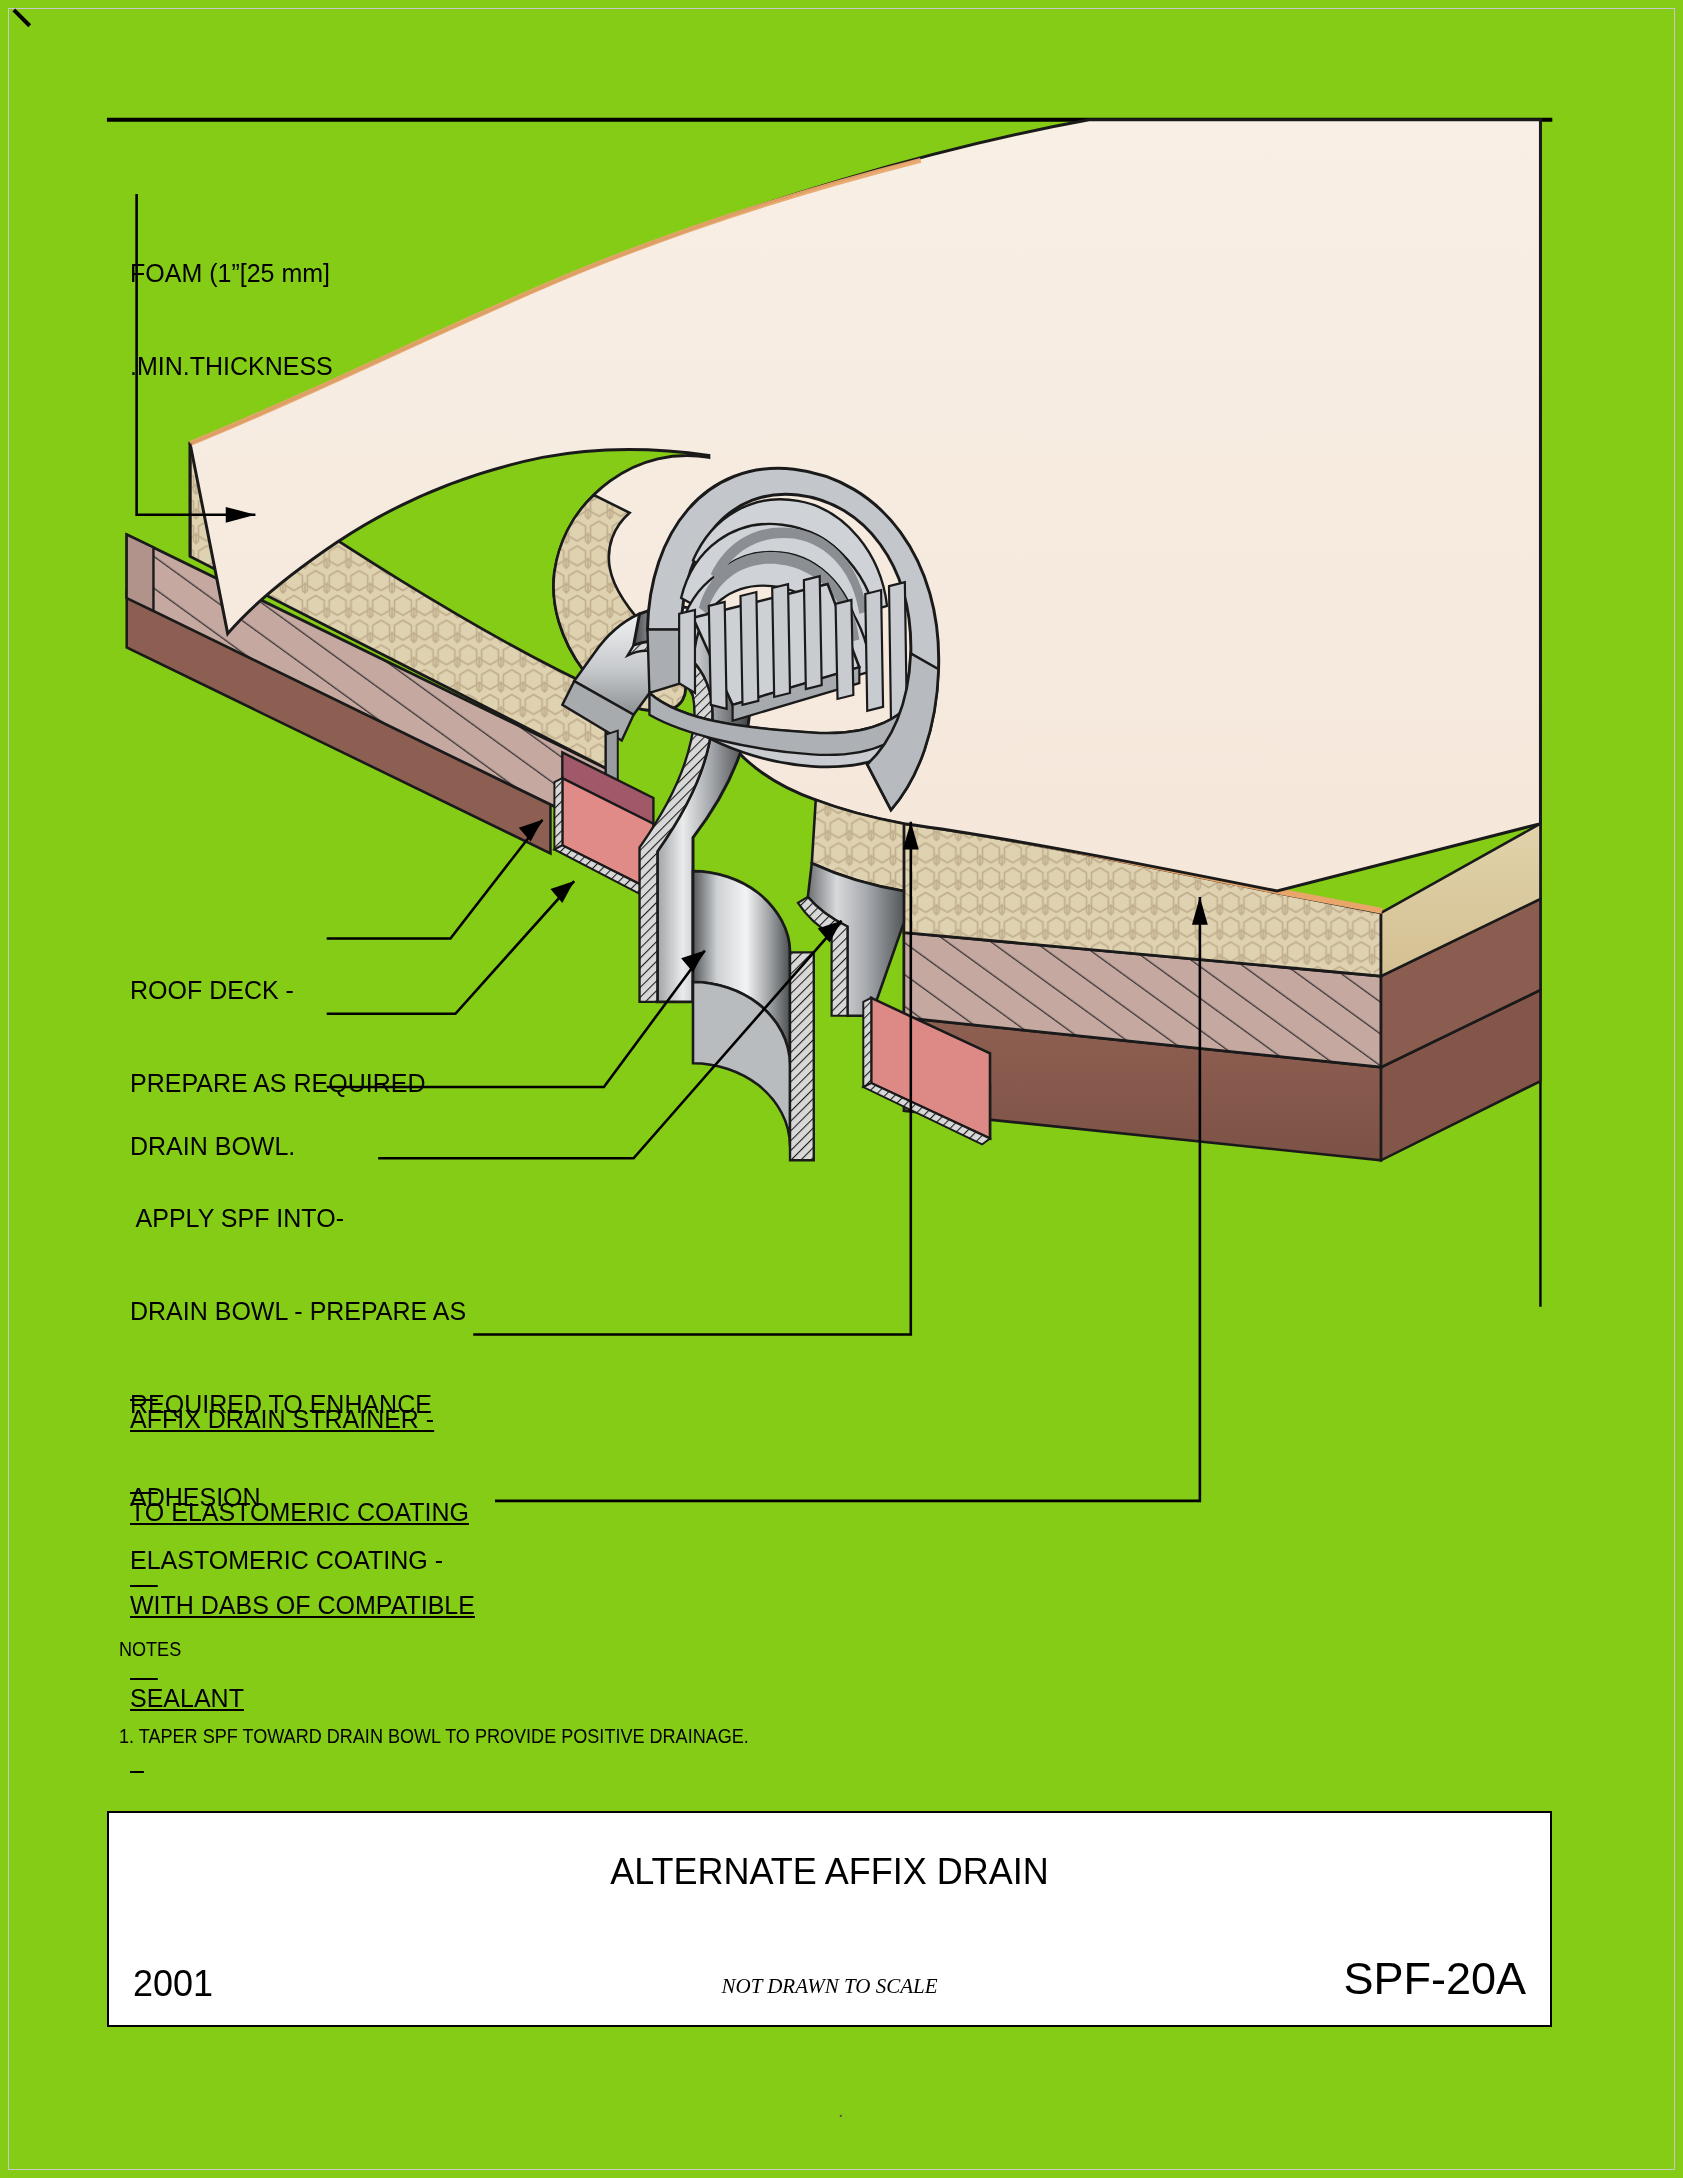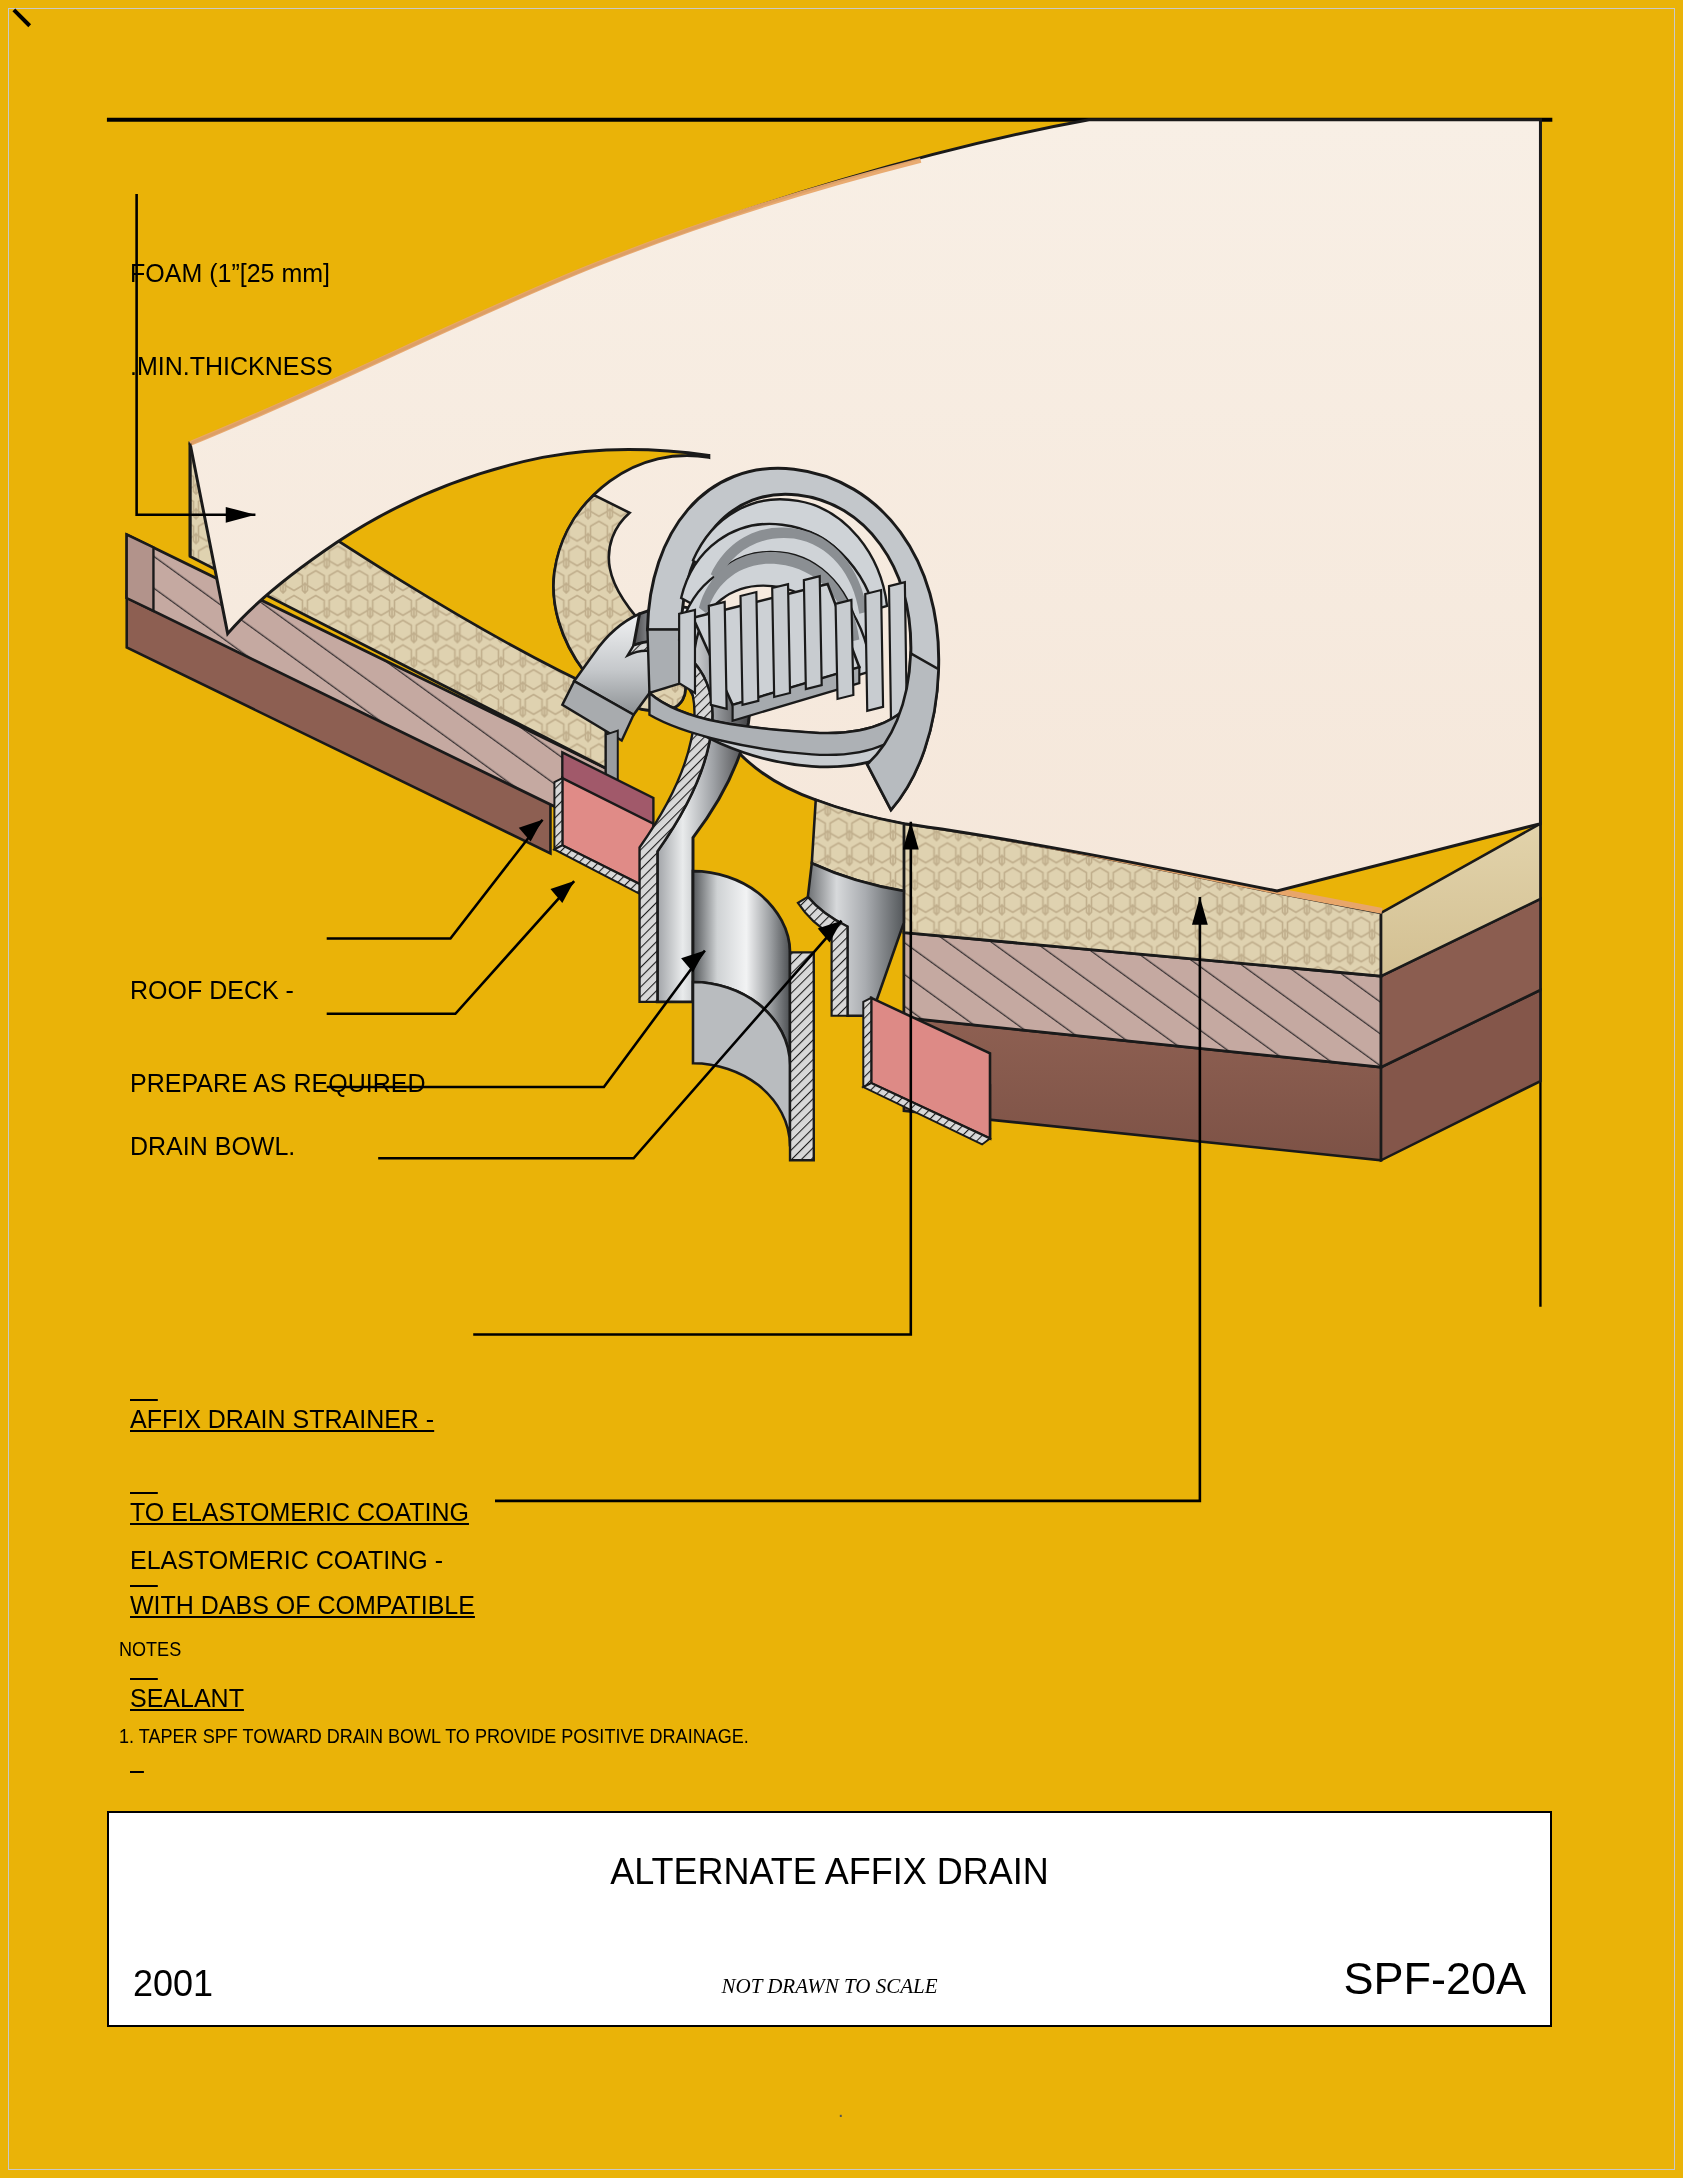--- a/index.html
+++ b/index.html
@@ -8,21 +8,21 @@
     padding: 0;
     background: #ffffff;
   }
   body {
     font-family: "Liberation Sans", sans-serif;
   }
   #page {
     position: relative;
     width: 1683px;
     height: 2178px;
-    background: #eab308;
+    background: #84cc16;
     overflow: hidden;
   }
   #sheet-border {
     position: absolute;
     left: 8px;
     top: 8px;
     width: 1667px;
     height: 2162px;
     border: 1px solid #c9c9c9;
     box-sizing: border-box;
@@ -366,20 +366,26 @@
   <div class="lbl" style="left:130px; top:913px;">
     <div>ROOF DECK -</div>
     <div>PREPARE AS REQUIRED</div>
   </div>
 
 
   <div class="lbl" style="left:130px; top:1069px;">
     <div>DRAIN BOWL.</div>
   </div>
 
+  <div class="lbl" style="left:130px; top:1141px;">
+    <div> APPLY SPF INTO-</div>
+    <div>DRAIN BOWL - PREPARE AS</div>
+    <div>REQUIRED TO ENHANCE</div>
+    <div>ADHESION</div>
+  </div>
 
   <div class="lbl" style="left:130px; top:1342px;text-decoration:underline;">
     <div>AFFIX DRAIN STRAINER -</div>
     <div>TO ELASTOMERIC COATING</div>
     <div>WITH DABS OF COMPATIBLE</div>
     <div>SEALANT</div>
   </div>
 
   <div class="lbl" style="left:130px; top:1483px;">
     <div>ELASTOMERIC COATING -</div>

